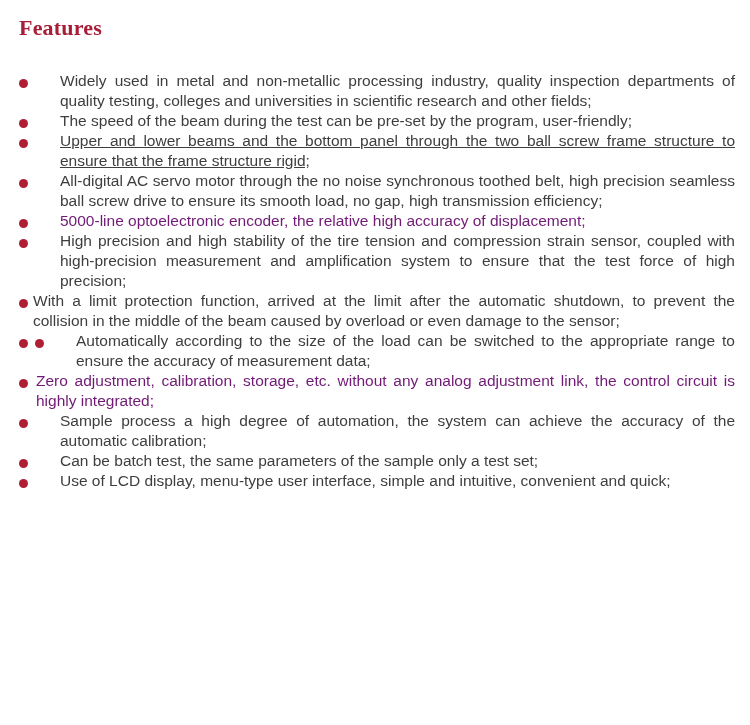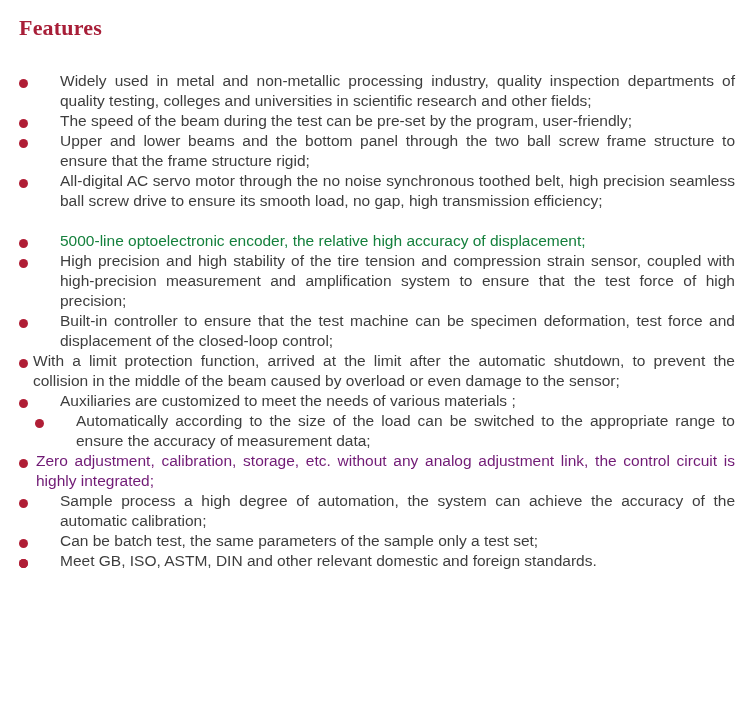--- a/index.html
+++ b/index.html
@@ -60,66 +60,58 @@
 
   <ul class="features-list">
     <li class="feature" style="color: rgb(62, 62, 62);">
       <span class="bullet" style="background: rgb(176, 30, 54);"></span>
       <span>Widely used in metal and non-metallic processing industry, quality inspection departments of quality testing, colleges and universities in scientific research and other fields;</span>
     </li>
     <li class="feature" style="color: rgb(62, 62, 62);">
       <span class="bullet" style="background: rgb(176, 30, 54);"></span>
       <span>The speed of the beam during the test can be pre-set by the program, user-friendly;</span>
     </li>
-    <li class="feature" style="color: rgb(62, 62, 62);">
+    <li class="feature" style="color: rgb(62, 62, 62); text-decoration: underline;">
       <span class="bullet" style="background: rgb(176, 30, 54);"></span>
       <span>Upper and lower beams and the bottom panel through the two ball screw frame structure to ensure that the frame structure rigid;</span>
     </li>
     <li class="feature" style="color: rgb(62, 62, 62);">
       <span class="bullet" style="background: rgb(176, 30, 54);"></span>
       <span>All-digital AC servo motor through the no noise synchronous toothed belt, high precision seamless ball screw drive to ensure its smooth load, no gap, high transmission efficiency;</span>
     </li>
-    <li class="feature" style="color: #15803d; margin-top: 20px;">
+    <li class="feature" style="color: #701a75;">
       <span class="bullet" style="background: rgb(176, 30, 54);"></span>
       <span>5000-line optoelectronic encoder, the relative high accuracy of displacement;</span>
     </li>
     <li class="feature" style="color: rgb(62, 62, 62);">
       <span class="bullet" style="background: rgb(176, 30, 54);"></span>
       <span>High precision and high stability of the tire tension and compression strain sensor, coupled with high-precision measurement and amplification system to ensure that the test force of high precision;</span>
     </li>
-    <li class="feature" style="color: rgb(62, 62, 62);">
-      <span class="bullet" style="background: rgb(176, 30, 54);"></span>
-      <span>Built-in controller to ensure that the test machine can be specimen deformation, test force and displacement of the closed-loop control;</span>
-    </li>
     <li class="feature" style="color: rgb(62, 62, 62); padding-left: 33px;">
       <span class="bullet" style="background: rgb(176, 30, 54);"></span>
       <span>With a limit protection function, arrived at the limit after the automatic shutdown, to prevent the collision in the middle of the beam caused by overload or even damage to the sensor;</span>
     </li>
     <li class="feature" style="color: rgb(62, 62, 62);">
       <span class="bullet" style="background: rgb(176, 30, 54);"></span>
-      <span>Auxiliaries are customized to meet the needs of various materials ;</span>
     </li>
     <li class="feature" style="color: rgb(62, 62, 62); margin-left: 16px;">
       <span class="bullet" style="background: rgb(176, 30, 54);"></span>
       <span>Automatically according to the size of the load can be switched to the appropriate range to ensure the accuracy of measurement data;</span>
     </li>
     <li class="feature" style="color: #701a75; padding-left: 36px;">
       <span class="bullet" style="background: rgb(176, 30, 54);"></span>
       <span>Zero adjustment, calibration, storage, etc. without any analog adjustment link, the control circuit is highly integrated;</span>
     </li>
     <li class="feature" style="color: rgb(62, 62, 62);">
       <span class="bullet" style="background: rgb(176, 30, 54);"></span>
       <span>Sample process a high degree of automation, the system can achieve the accuracy of the automatic calibration;</span>
     </li>
     <li class="feature" style="color: rgb(62, 62, 62);">
       <span class="bullet" style="background: rgb(176, 30, 54);"></span>
       <span>Can be batch test, the same parameters of the sample only a test set;</span>
     </li>
     <li class="feature" style="color: rgb(62, 62, 62);">
       <span class="bullet" style="background: rgb(176, 30, 54);"></span>
-    </li>
-    <li class="feature" style="color: rgb(62, 62, 62);">
-      <span class="bullet" style="background: rgb(176, 30, 54);"></span>
-      <span>Meet GB, ISO, ASTM, DIN and other relevant domestic and foreign standards.</span>
+      <span>Use of LCD display, menu-type user interface, simple and intuitive, convenient and quick;</span>
     </li>
   </ul>
 
 </div>
 
 </body></html>

